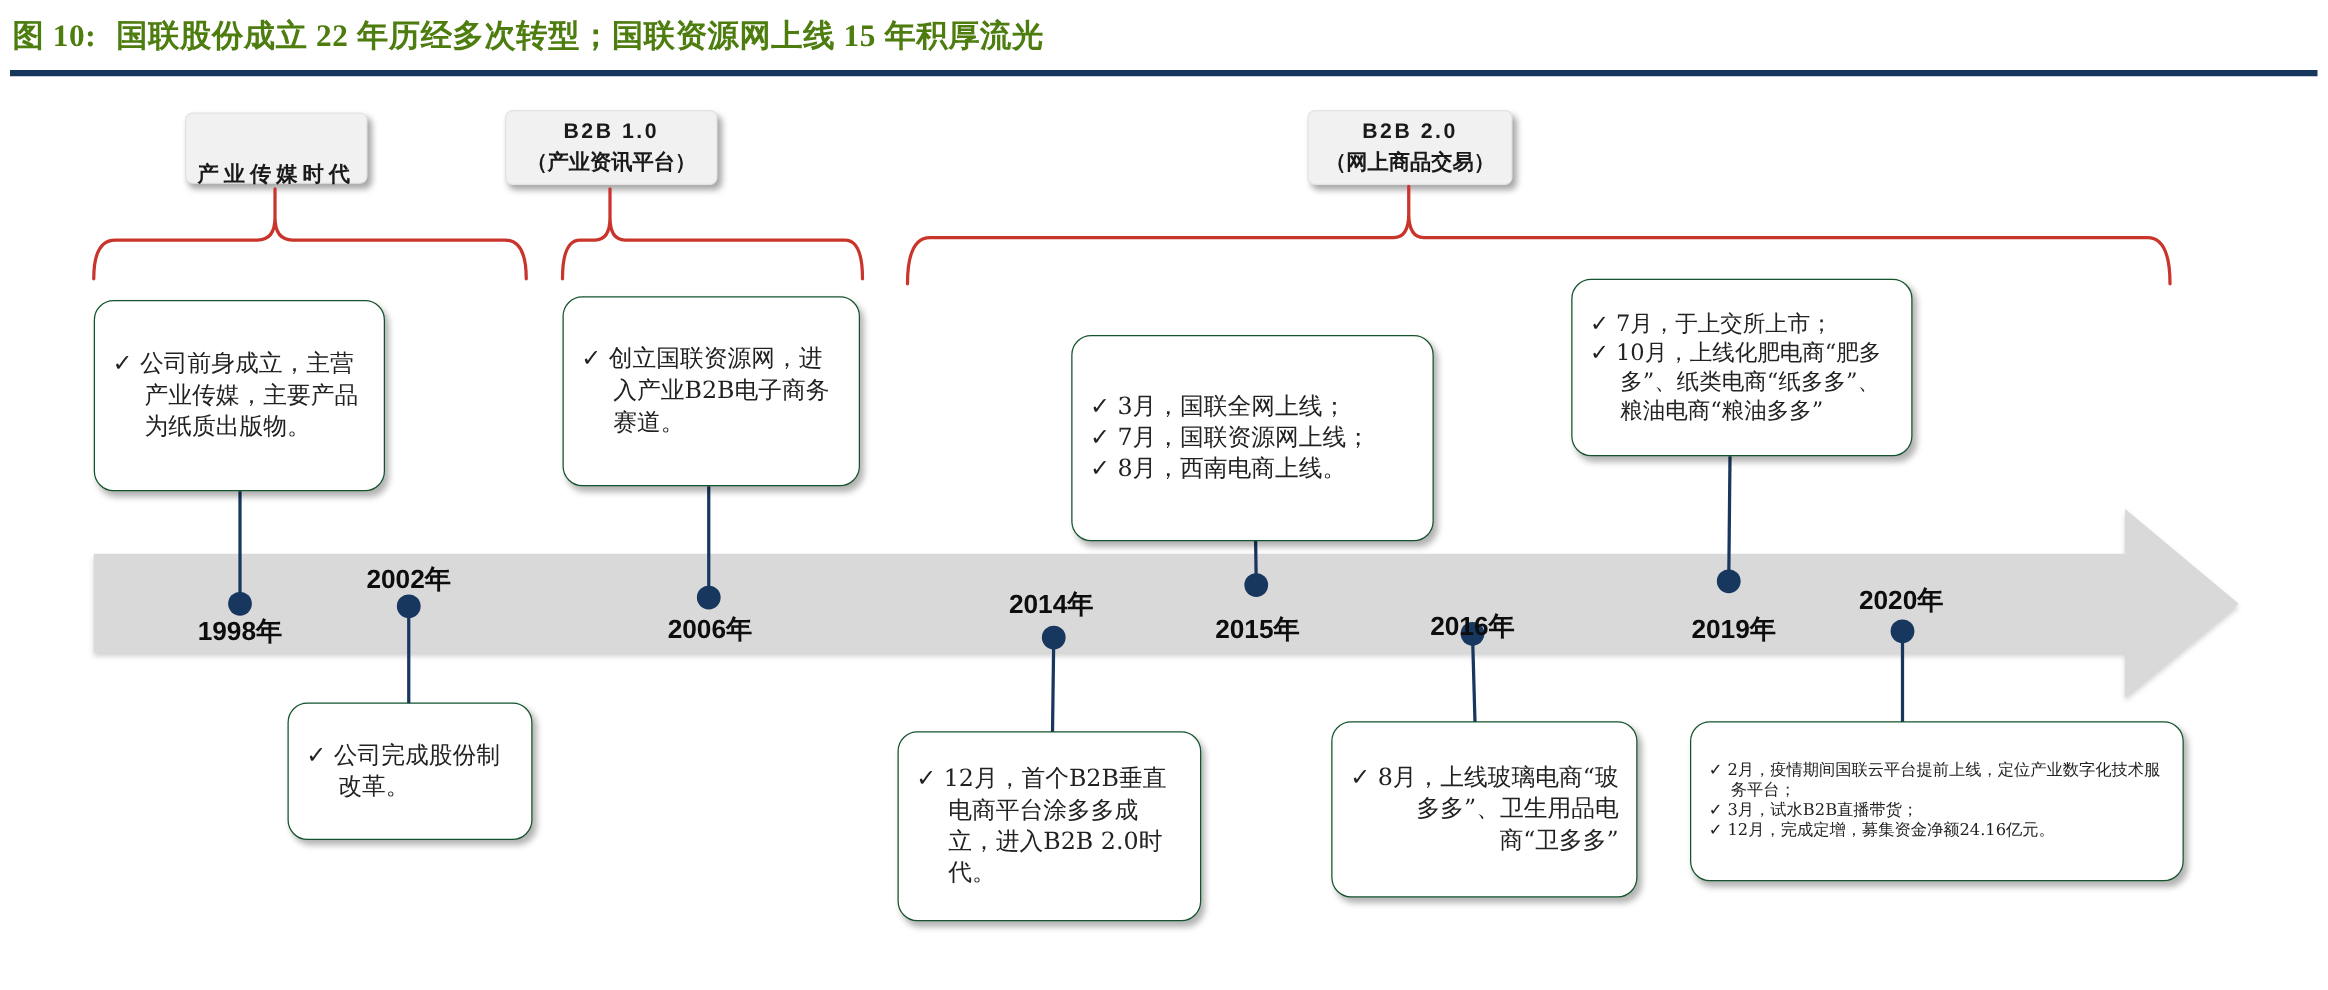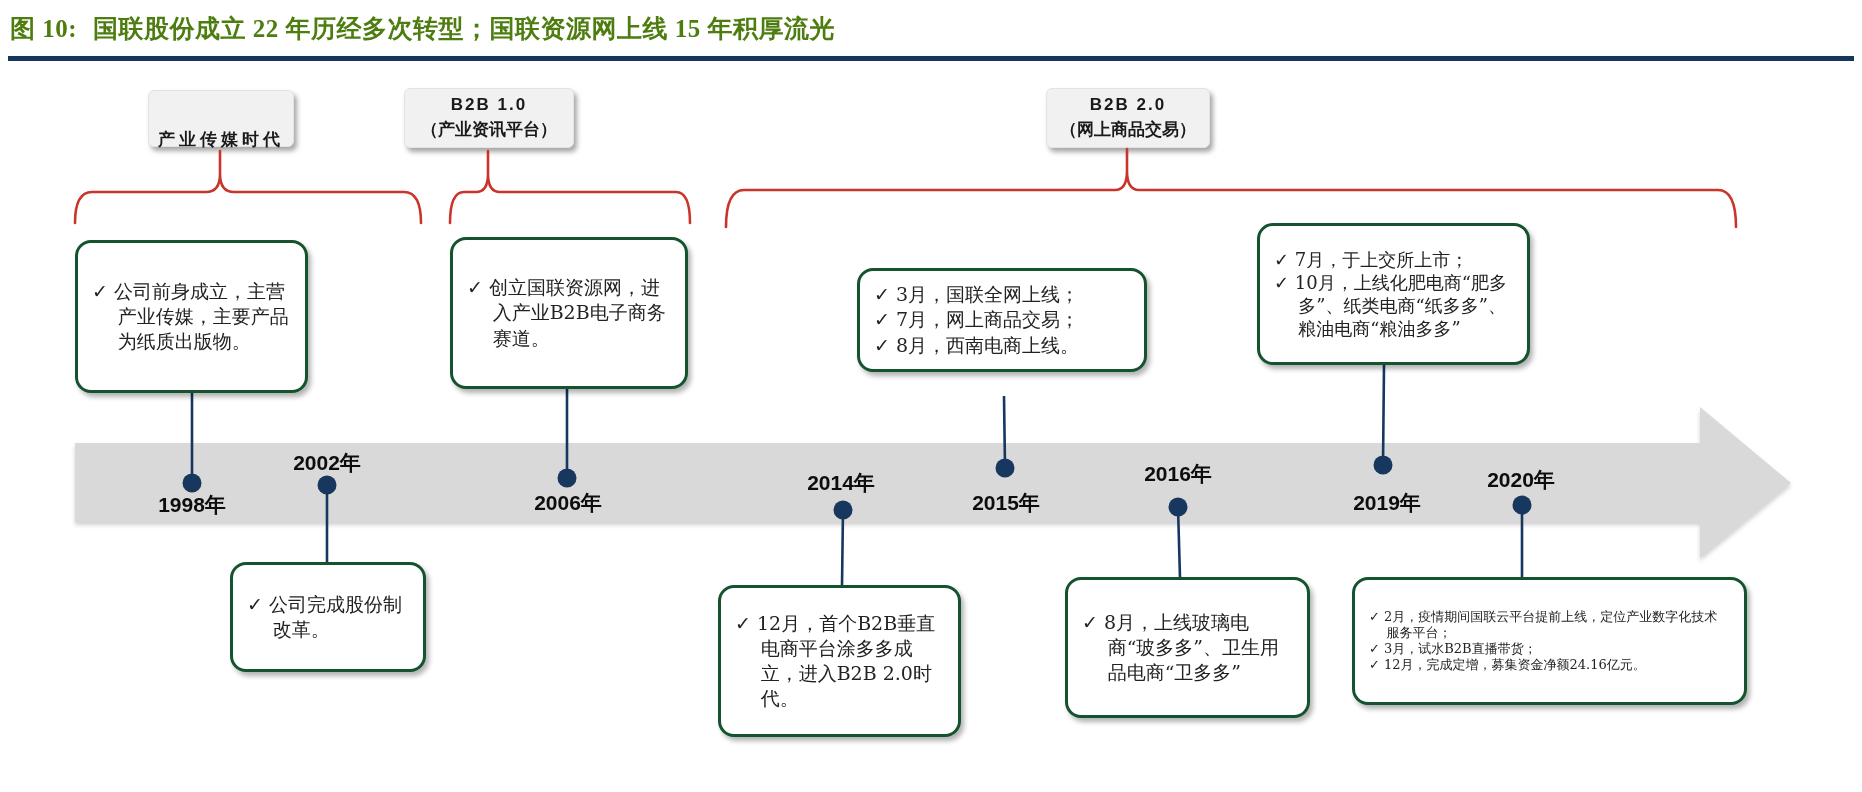--- a/index.html
+++ b/index.html
@@ -40,21 +40,21 @@
   .shapes { position: absolute; left: 0; top: 0; }
   
   .year {
     position: absolute; width: 120px; text-align: center;
     font-weight: 700; font-size: 21px; color: #0d0d0d;
   }
   
   .event-box {
     position: absolute;
     background: #ffffff;
-    border: 3px solid #14532d;
+    border: 1px solid #14532d;
     border-radius: 16px;
     box-shadow: 3px 4px 5px rgba(0,0,0,0.30);
     display: flex; flex-direction: column; justify-content: center;
     padding: 10px 14px;
     box-sizing: border-box;
     font-family: "DejaVu Serif", "Liberation Serif", serif;
     font-size: 19px; line-height: 1.32; color: #222222;
   }
   .event-box .item {
     text-indent: -1.35em; padding-left: 1.35em;
@@ -115,47 +115,47 @@
       <circle cx="1383" cy="465" r="9.5"></circle>
       <circle cx="1522" cy="505" r="9.5"></circle>
     </g>
   </svg>
 
   <div class="year" style="left:132px; top:491px;">1998年</div>
   <div class="year" style="left:267px; top:449px;">2002年</div>
   <div class="year" style="left:508px; top:489px;text-align:center;">2006年</div>
   <div class="year" style="left:781px; top:469px;">2014年</div>
   <div class="year" style="left:946px; top:489px;">2015年</div>
-  <div class="year" style="left:1118px; top:460px;">2016年</div>
+  <div class="year" style="left:1118px; top:487px;">2016年</div>
   <div class="year" style="left:1327px; top:489px;">2019年</div>
   <div class="year" style="left:1461px; top:466px;">2020年</div>
 
   <div class="event-box" style="left:75px; top:240px; width:233px; height:153px;">
     <div class="item">✓ 公司前身成立，主营产业传媒，主要产品为纸质出版物。</div>
   </div>
 
   <div class="event-box" style="left:230px; top:562px; width:196px; height:110px;">
     <div class="item">✓ 公司完成股份制改革。</div>
   </div>
 
   <div class="event-box" style="left:450px; top:237px; width:238px; height:152px;">
     <div class="item">✓ 创立国联资源网，进入产业B2B电子商务赛道。</div>
   </div>
 
   <div class="event-box" style="left:718px; top:585px; width:243px; height:152px;">
     <div class="item">✓ 12月，首个B2B垂直电商平台涂多多成立，进入B2B 2.0时代。</div>
   </div>
 
-  <div class="event-box" style="left:857px; top:268px; width:290px; height:104px;">
+  <div class="event-box" style="left:857px; top:268px; width:290px; height:165px;">
     <div class="item">✓ 3月，国联全网上线；</div>
-    <div class="item">✓ 7月，网上商品交易；</div>
+    <div class="item">✓ 7月，国联资源网上线；</div>
     <div class="item">✓ 8月，西南电商上线。</div>
   </div>
 
-  <div class="event-box" style="left:1065px; top:577px; width:245px; height:141px;">
+  <div class="event-box" style="left:1065px; top:577px; width:245px; height:141px;text-align:right;">
     <div class="item">✓ 8月，上线玻璃电商“玻多多”、卫生用品电商“卫多多”</div>
   </div>
 
   <div class="event-box fs18" style="left:1257px; top:223px; width:273px; height:142px;">
     <div class="item">✓ 7月，于上交所上市；</div>
     <div class="item">✓ 10月，上线化肥电商“肥多多”、纸类电商“纸多多”、粮油电商“粮油多多”</div>
   </div>
 
   <div class="event-box fs17" style="left:1352px; top:577px; width:395px; height:128px;">
     <div class="item">✓ 2月，疫情期间国联云平台提前上线，定位产业数字化技术服务平台；</div>

